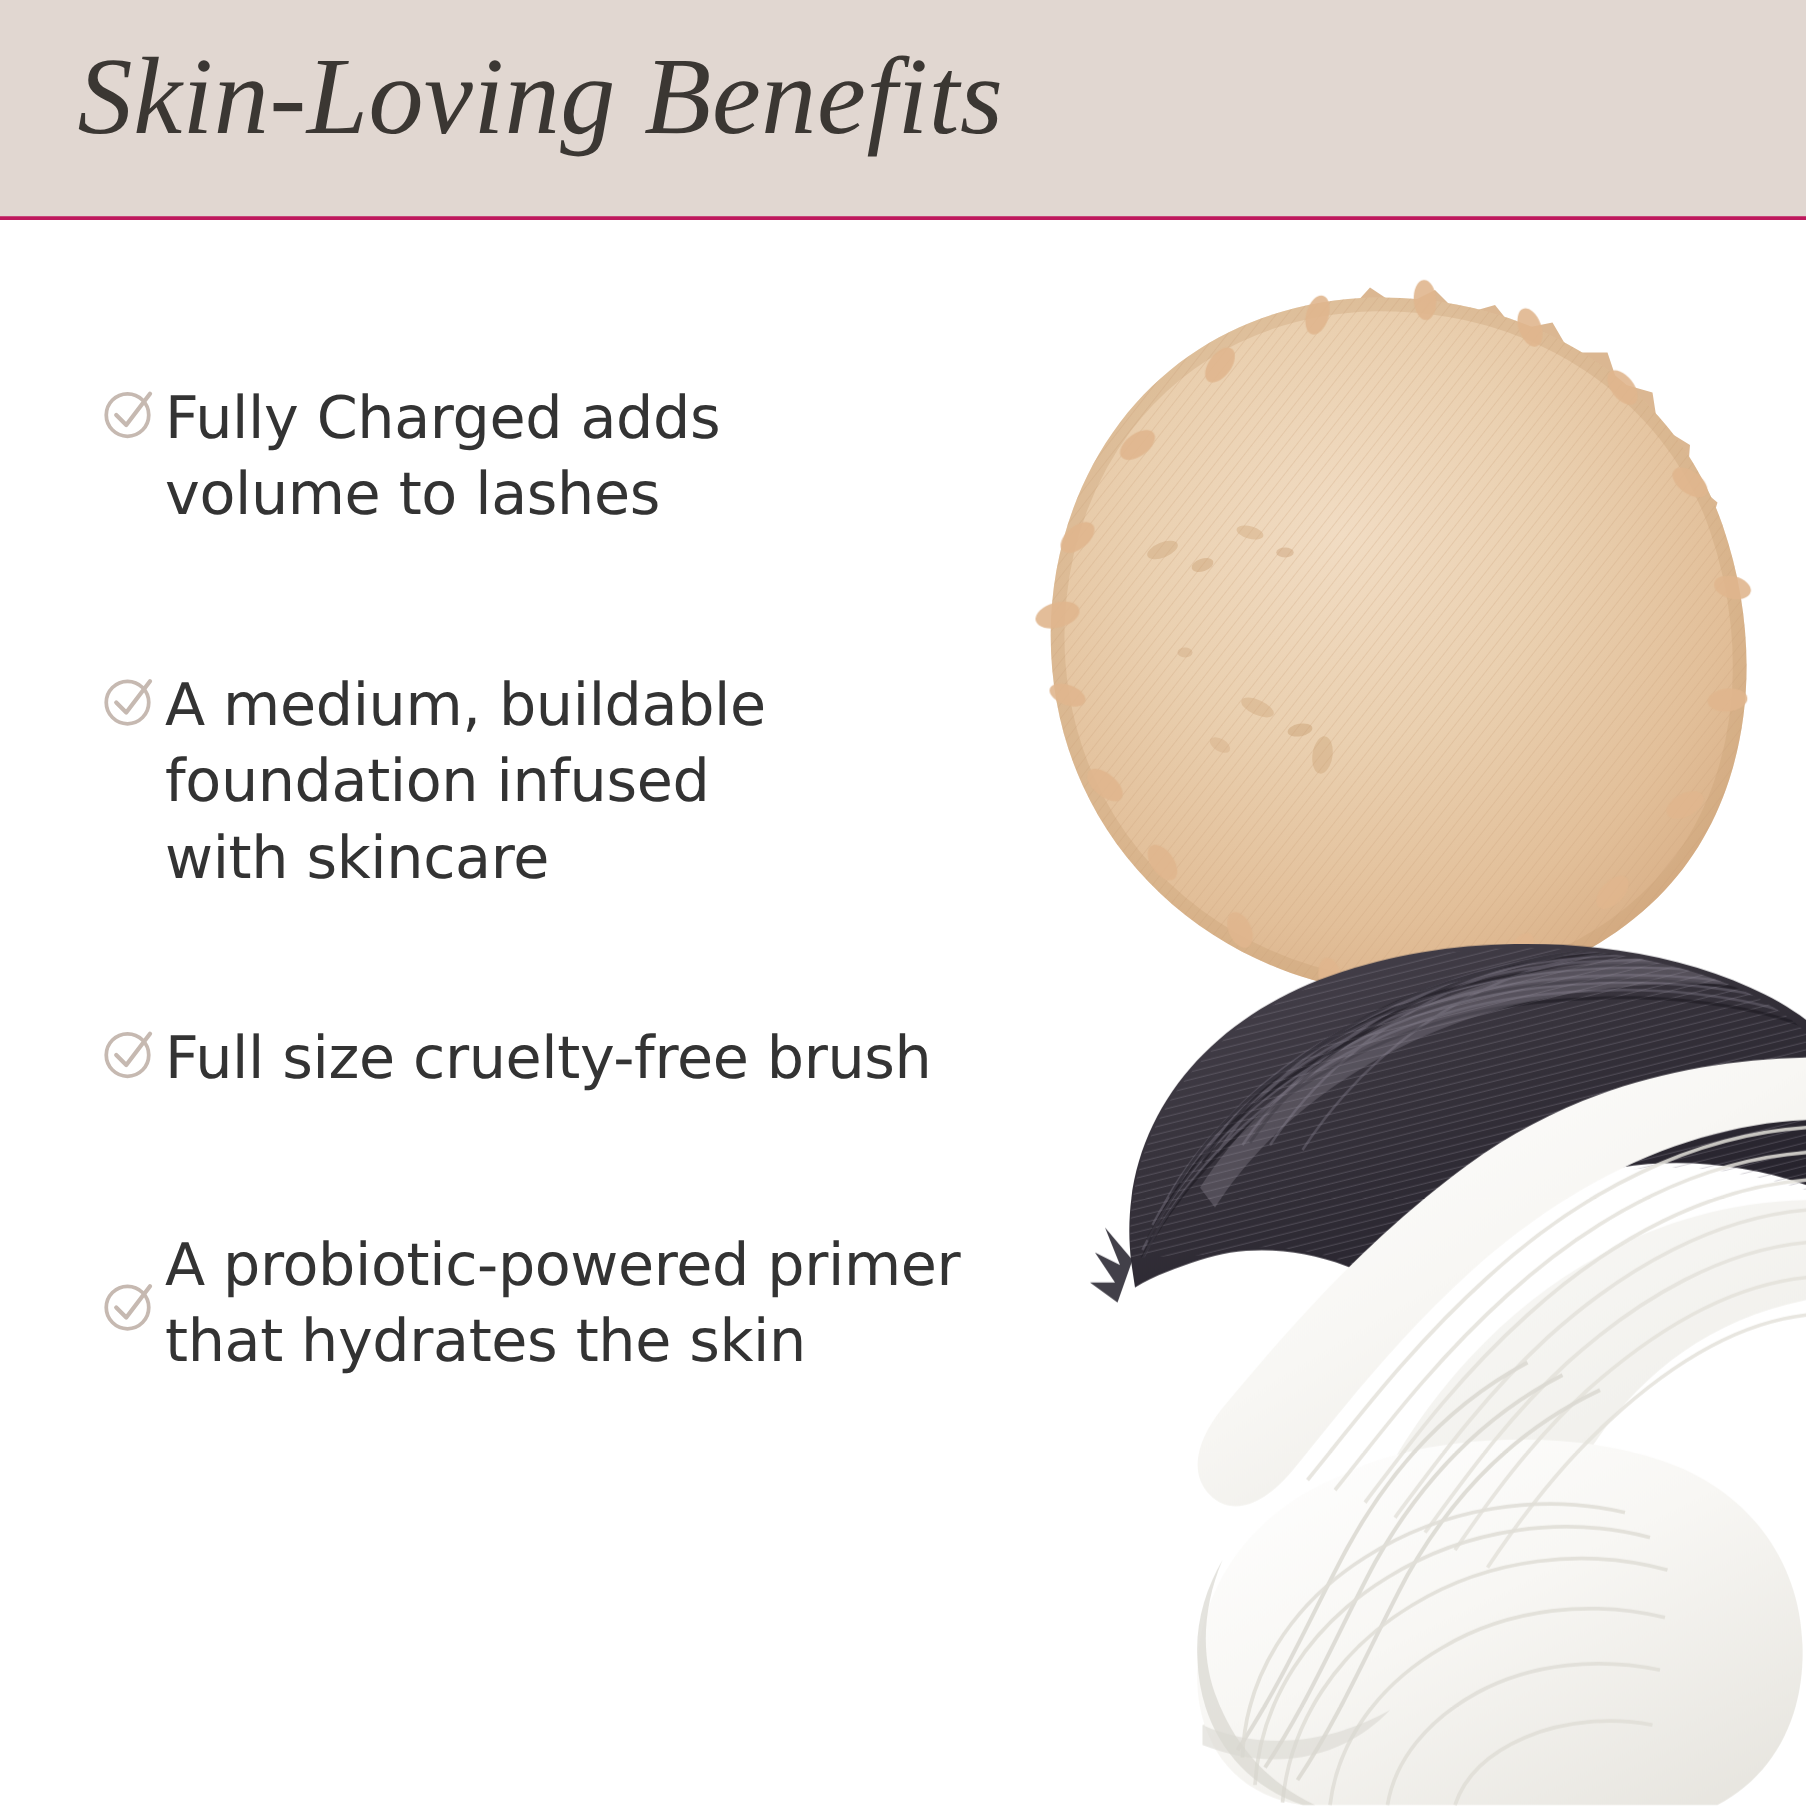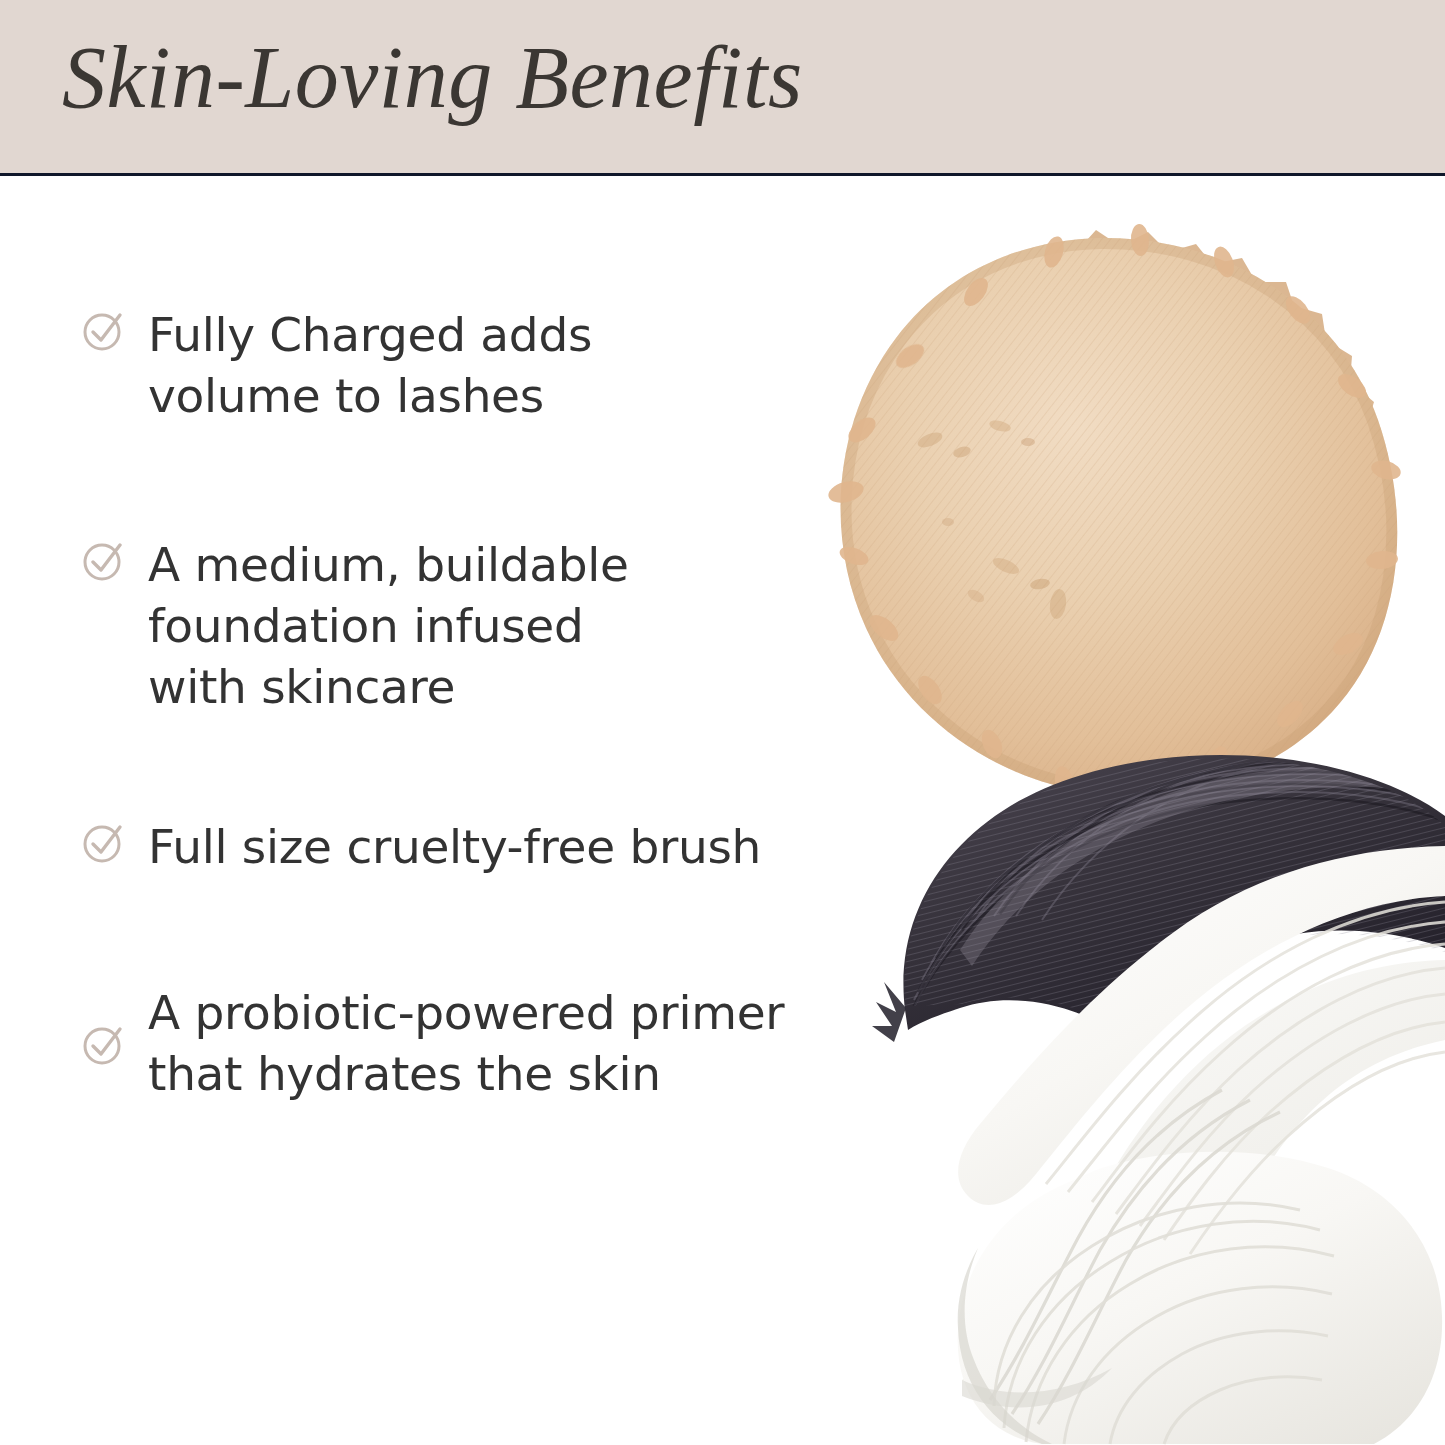--- a/index.html
+++ b/index.html
@@ -18,21 +18,21 @@
     background:#ffffff;
     overflow:hidden;
   }
 
   
   .header-band {
     position:absolute;
     left:0; top:0;
     width:1445px; height:176px;
     background:#e1d7d1;
-    border-bottom:3px solid #0f172a;
+    border-bottom:3px solid #be185d;
   }
   .header-title {
     position:absolute;
     left:62px; top:30px;
     font-family:"Liberation Serif", "DejaVu Serif", serif;
     font-style:italic;
     font-size:88px;
     font-weight:400;
     letter-spacing:0.5px;
     color:#3b3733;
@@ -44,21 +44,21 @@
   .benefits {
     position:absolute;
     left:0; top:176px;
     width:940px; height:1269px;
     z-index:6;
   }
   .benefit-item {
     position:absolute;
     display:flex;
     align-items:flex-start;
-    gap:20px;
+    gap:4px;
   }
   .benefit-item[data-idx="0"] { left:80px; top:128px; }
   .benefit-item[data-idx="1"] { left:80px; top:358px; }
   .benefit-item[data-idx="2"] { left:80px; top:640px; }
   .benefit-item[data-idx="3"] { left:80px; top:806px;align-items:center; }
 
   .check-icon {
     flex:0 0 auto;
     width:48px; height:48px;
     margin-top:3px;

